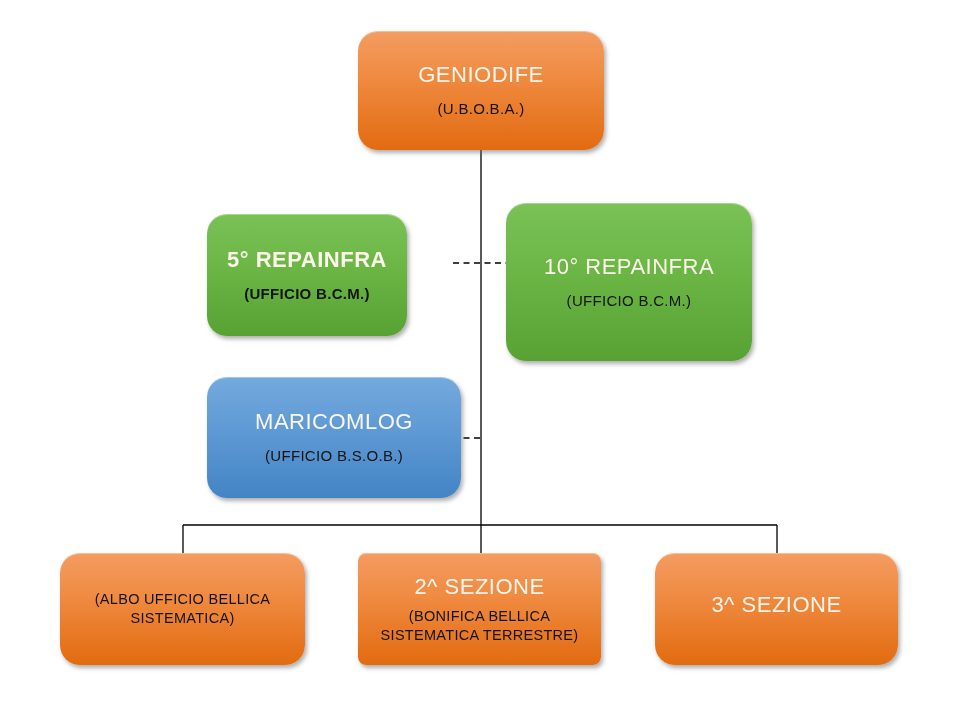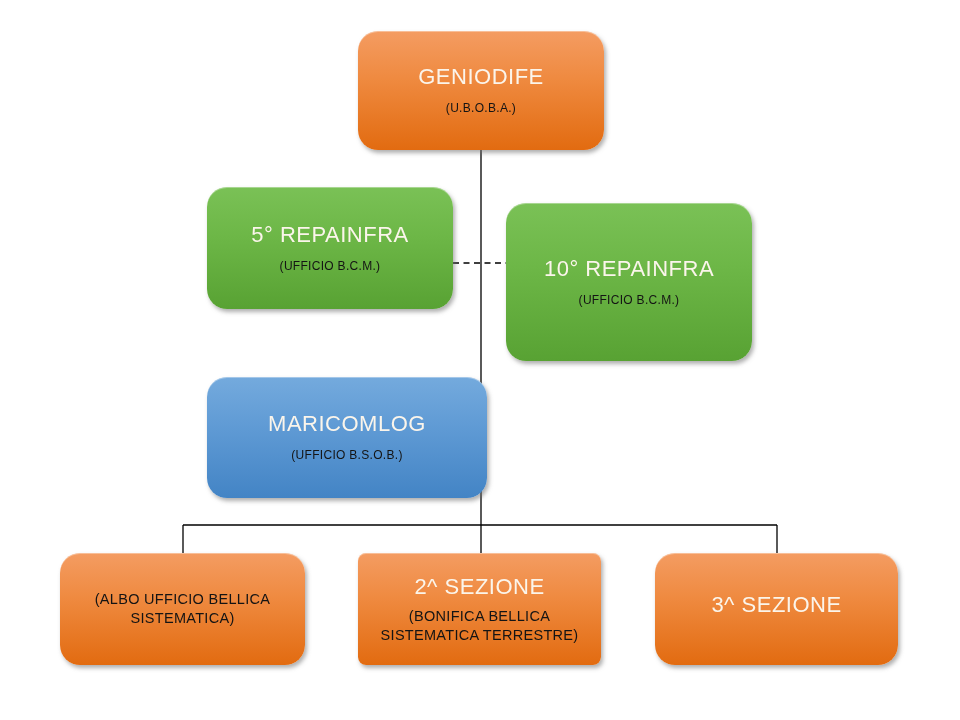--- a/index.html
+++ b/index.html
@@ -48,36 +48,36 @@
   .node .title {
     color: var(--title_text);
     font-size: 22px;
     letter-spacing: 0.5px;
     line-height: 1.15;
     margin-bottom: 12px;
     white-space: nowrap;
   }
   .node .subtitle {
     color: var(--subtitle_text);
-    font-size: 12px;
+    font-size: 15px;
     line-height: 1.3;
     letter-spacing: 0.3px;
   }
   .node.small .title {
     margin-bottom: 8px;
   }
   .node.small .subtitle {
     font-size: 14.5px;
     max-width: 200px;
   }
   
   #node-geniodife   { left: 358px; top:  31px; width: 246px; height: 119px; }
-  #node-repainfra5  { left: 207px; top: 187px; width: 246px; height: 122px; }
+  #node-repainfra5  { left: 207px; top: 214px; width: 200px; height: 122px; font-weight: bold; }
   #node-repainfra10 { left: 506px; top: 203px; width: 246px; height: 158px; }
-  #node-maricomlog  { left: 207px; top: 377px; width: 280px; height: 121px; }
+  #node-maricomlog  { left: 207px; top: 377px; width: 254px; height: 121px; }
   #node-sezione1    { left:  60px; top: 553px; width: 245px; height: 112px; }
   #node-sezione2    { left: 358px; top: 553px; width: 243px; height: 112px; border-radius: 8px; }
   #node-sezione3    { left: 655px; top: 553px; width: 243px; height: 112px; }
 
   #connectors line {
     stroke: var(--line);
     stroke-width: 1.3;
     fill: none;
   }
   #connectors line.dashed {

